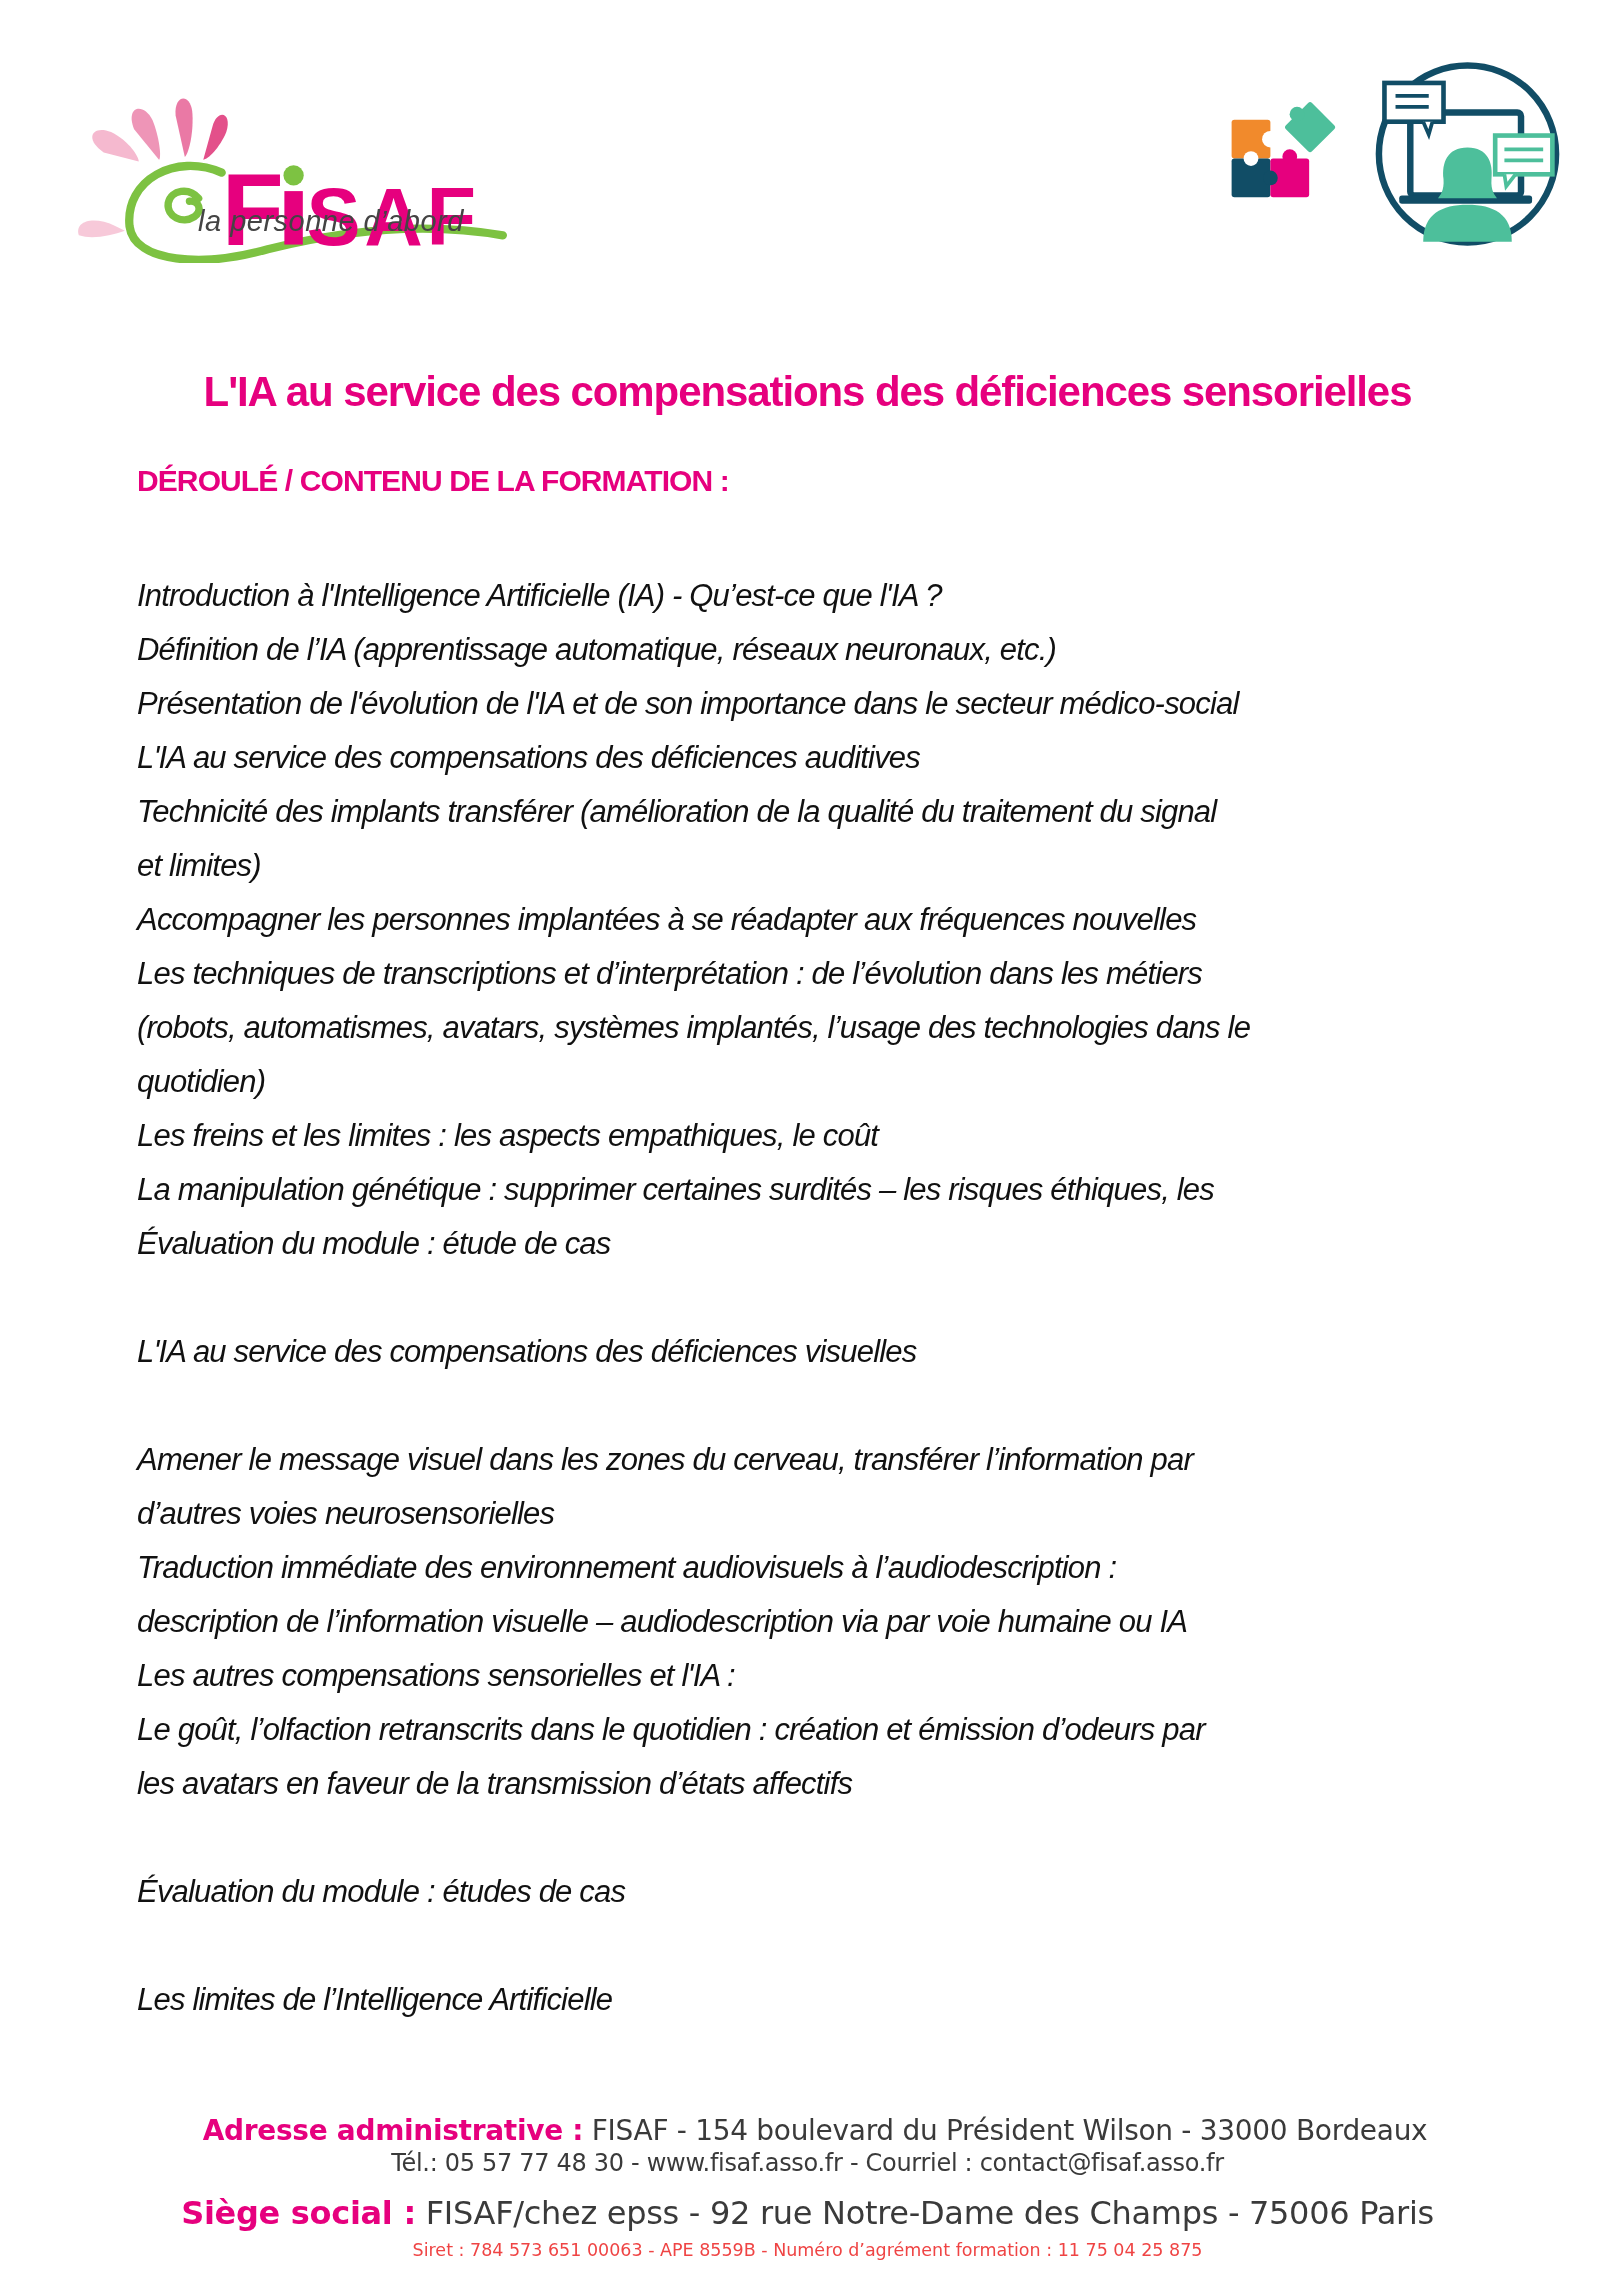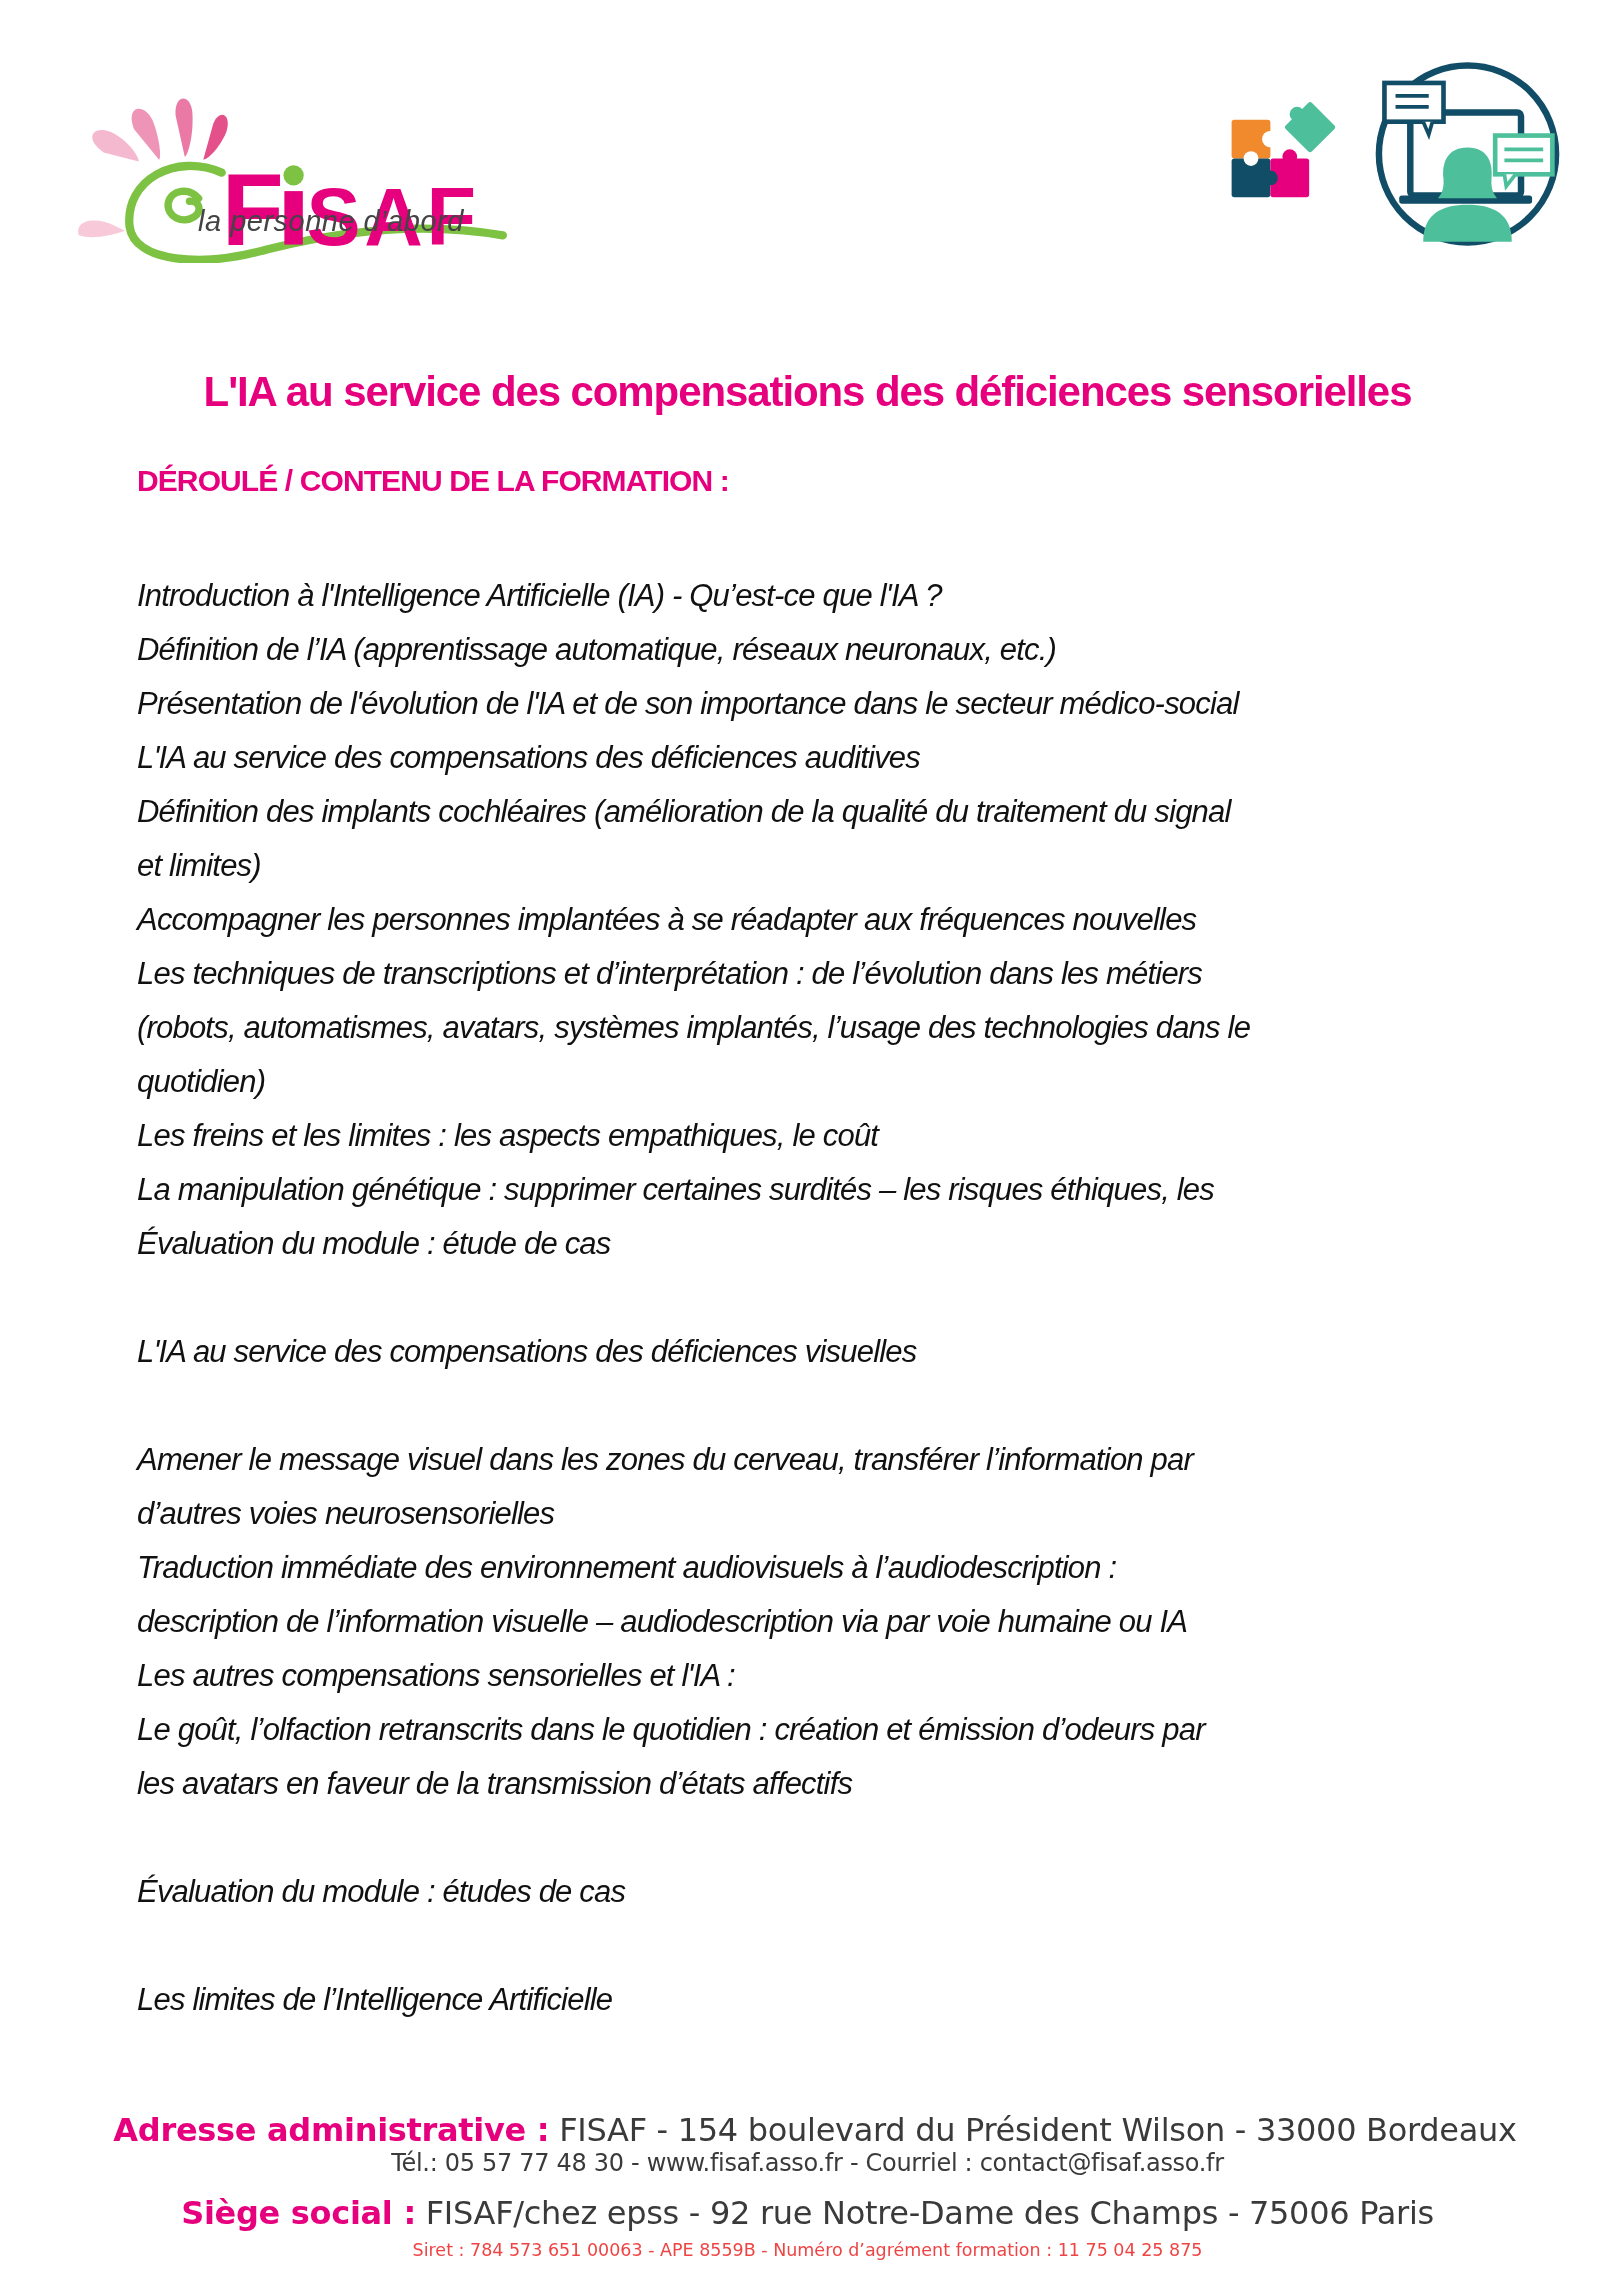--- a/index.html
+++ b/index.html
@@ -44,21 +44,21 @@
     }
     .line { white-space: nowrap; height: 54px; font-style: italic; }
     .blank { height: 54px; }
 
     
     .footer {
       position: absolute; left: 0; right: 0; top: 2114px;
       text-align: center; font-family: "DejaVu Sans", sans-serif;
       color: #3a3a3a;
     }
-    .footer .row1 { font-size: 32px; line-height: 33px; letter-spacing: -0.3px; padding-left: 15px; }
+    .footer .row1 { font-size: 28px; line-height: 33px; letter-spacing: -0.3px; padding-left: 15px; }
     .footer .row2 { font-size: 24px; line-height: 33px; letter-spacing: -0.3px; text-align: center; }
     .footer .row3 { font-size: 32px; line-height: 33px; margin-top: 17px; letter-spacing: -0.3px; }
     .footer .row4 { font-size: 17.5px; line-height: 28px; margin-top: 5.5px; color: #ef4444; }
     .footer .lbl { color: #E6007E; font-weight: bold; }
   </style>
 </head>
 <body>
 
 <div class="page">
 
@@ -117,21 +117,21 @@
   </div>
 
   <div class="doc-title">L'IA au service des compensations des déficiences sensorielles</div>
   <div class="section-heading">DÉROULÉ / CONTENU DE LA FORMATION :</div>
 
   <div class="content">
     <div class="line">Introduction à l'Intelligence Artificielle (IA) - Qu’est-ce que l'IA ?</div>
     <div class="line">Définition de l’IA (apprentissage automatique, réseaux neuronaux, etc.)</div>
     <div class="line">Présentation de l'évolution de l'IA et de son importance dans le secteur médico-social</div>
     <div class="line">L'IA au service des compensations des déficiences auditives</div>
-    <div class="line">Définition des implants cochléaires (amélioration de la qualité du traitement du signal</div>
+    <div class="line">Technicité des implants transférer (amélioration de la qualité du traitement du signal</div>
     <div class="line">et limites)</div>
     <div class="line">Accompagner les personnes implantées à se réadapter aux fréquences nouvelles</div>
     <div class="line">Les techniques de transcriptions et d’interprétation : de l’évolution dans les métiers</div>
     <div class="line">(robots, automatismes, avatars, systèmes implantés, l’usage des technologies dans le</div>
     <div class="line">quotidien)</div>
     <div class="line">Les freins et les limites : les aspects empathiques, le coût</div>
     <div class="line">La manipulation génétique : supprimer certaines surdités – les risques éthiques, les</div>
     <div class="line">Évaluation du module : étude de cas</div>
     <div class="line blank"></div>
     <div class="line">L'IA au service des compensations des déficiences visuelles</div>

